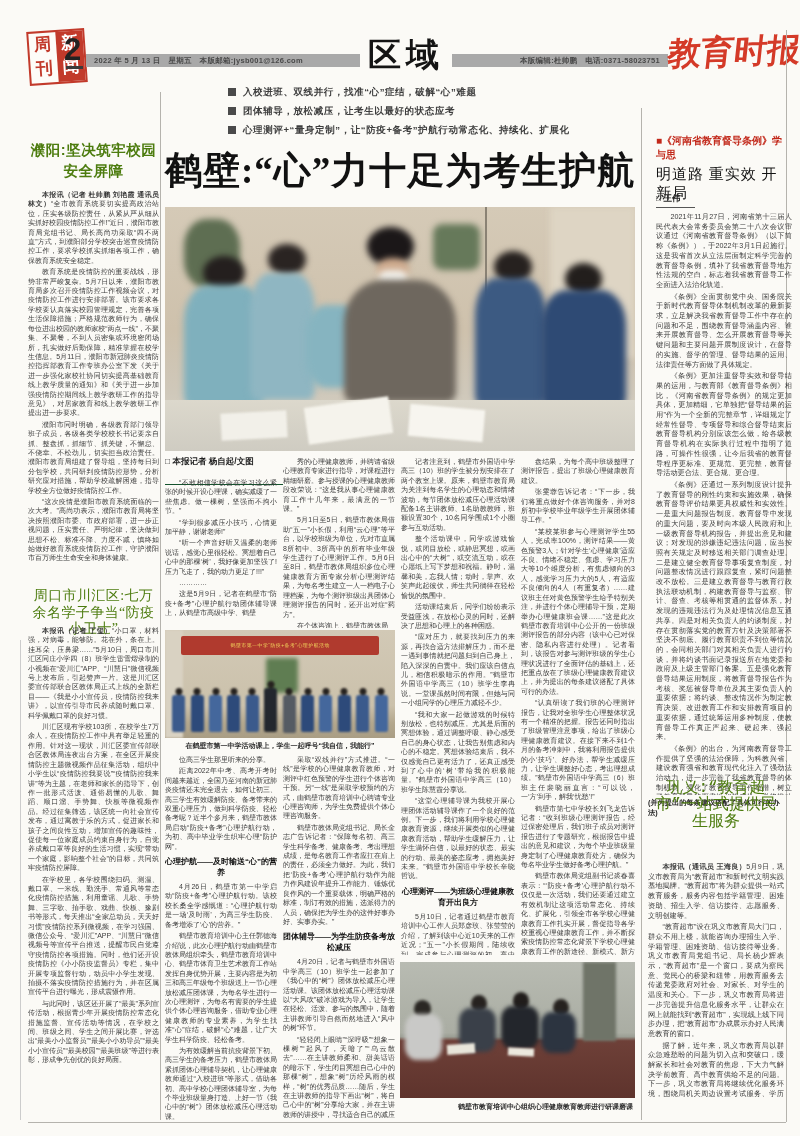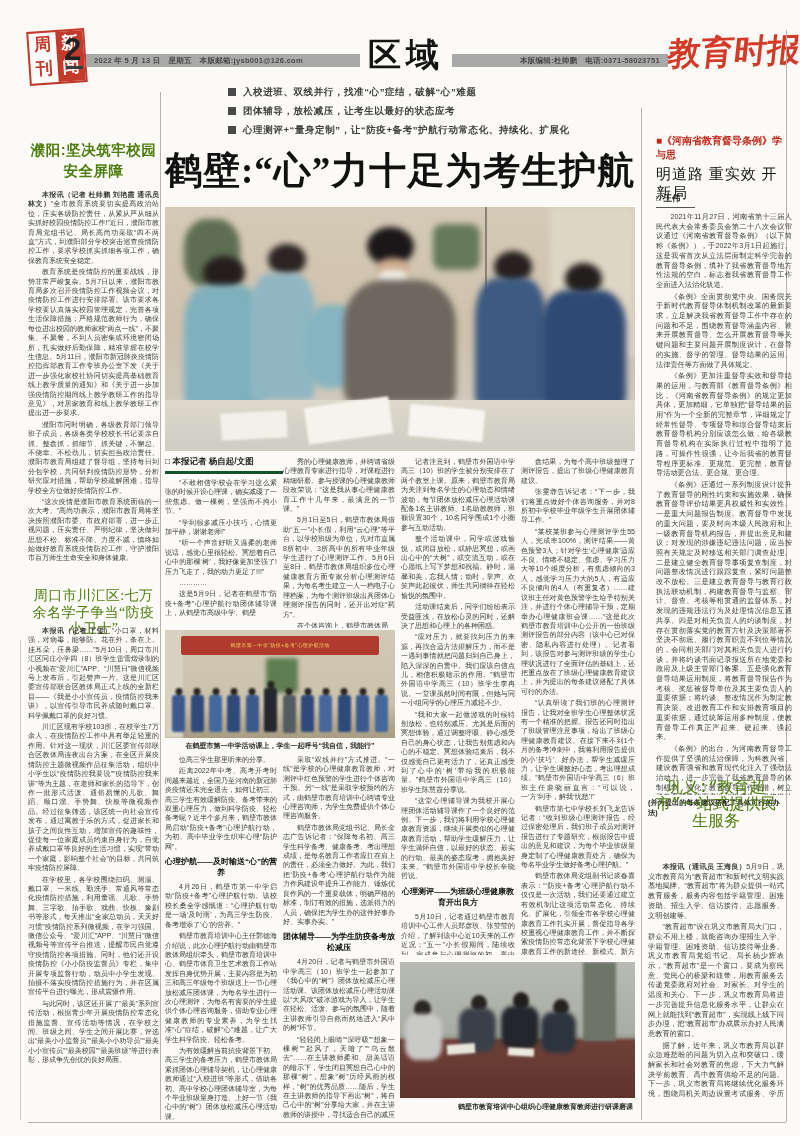--- a/index.html
+++ b/index.html
@@ -31,21 +31,21 @@
   .py-title{left:28px;top:140px;width:131px;font-size:14.5px;line-height:21px;font-family:"Liberation Sans",sans-serif;letter-spacing:.5px;}
   .py-body{left:28px;top:190px;width:131px;height:372px;}
   .zk-title{left:28px;top:588px;width:131px;font-size:14px;line-height:16.5px;font-weight:normal;font-family:"Liberation Serif",serif;letter-spacing:.4px;}
   .zk-body{left:28px;top:626px;width:131px;height:470px;}
 
   
   .bullets{position:absolute;left:200px;top:86px;width:430px;height:62px;}
   .bullets p{display:flex;align-items:flex-start;margin:0 0 7px 0;text-indent:0;font-size:9.5px;line-height:12px;font-weight:bold;color:#3e3e3e;letter-spacing:.6px;padding-left:28px;}
   .bullets p::before{content:"";flex:none;width:8px;height:8px;background:#4a4a4a;margin:2px 7px 0 0;}
   .headline{position:absolute;left:165px;top:146px;width:470px;text-align:center;font-family:"Liberation Serif",serif;font-weight:bold;font-size:37px;letter-spacing:1px;color:#111;white-space:nowrap;}
-  .mid-byline{position:absolute;left:165px;top:456px;width:118px;font-size:8.5px;font-weight:bold;color:#222;border-bottom:3px solid #14532d;padding-bottom:3px;}
+  .mid-byline{position:absolute;left:165px;top:456px;width:118px;font-size:8.5px;font-weight:bold;color:#222;border-bottom:1px solid #14532d;padding-bottom:16px;}
   .subhead{font-weight:bold;text-align:center;font-size:8px;line-height:11px;margin:5px 0 4px 0;color:#101010;text-indent:0;}
   .c1t{left:165px;top:478px;width:112px;height:150px;}
   .c2t{left:283px;top:457px;width:112px;height:171px;}
   .c1b{left:165px;top:755px;width:112px;height:365px;}
   .c2b{left:283px;top:755px;width:112px;height:365px;}
   .c3{left:401px;top:457px;width:114px;height:498px;}
   .c4{left:521px;top:457px;width:114px;height:498px;}
   .caption{position:absolute;font-size:7px;font-weight:bold;color:#2e2e2e;}
 
   

